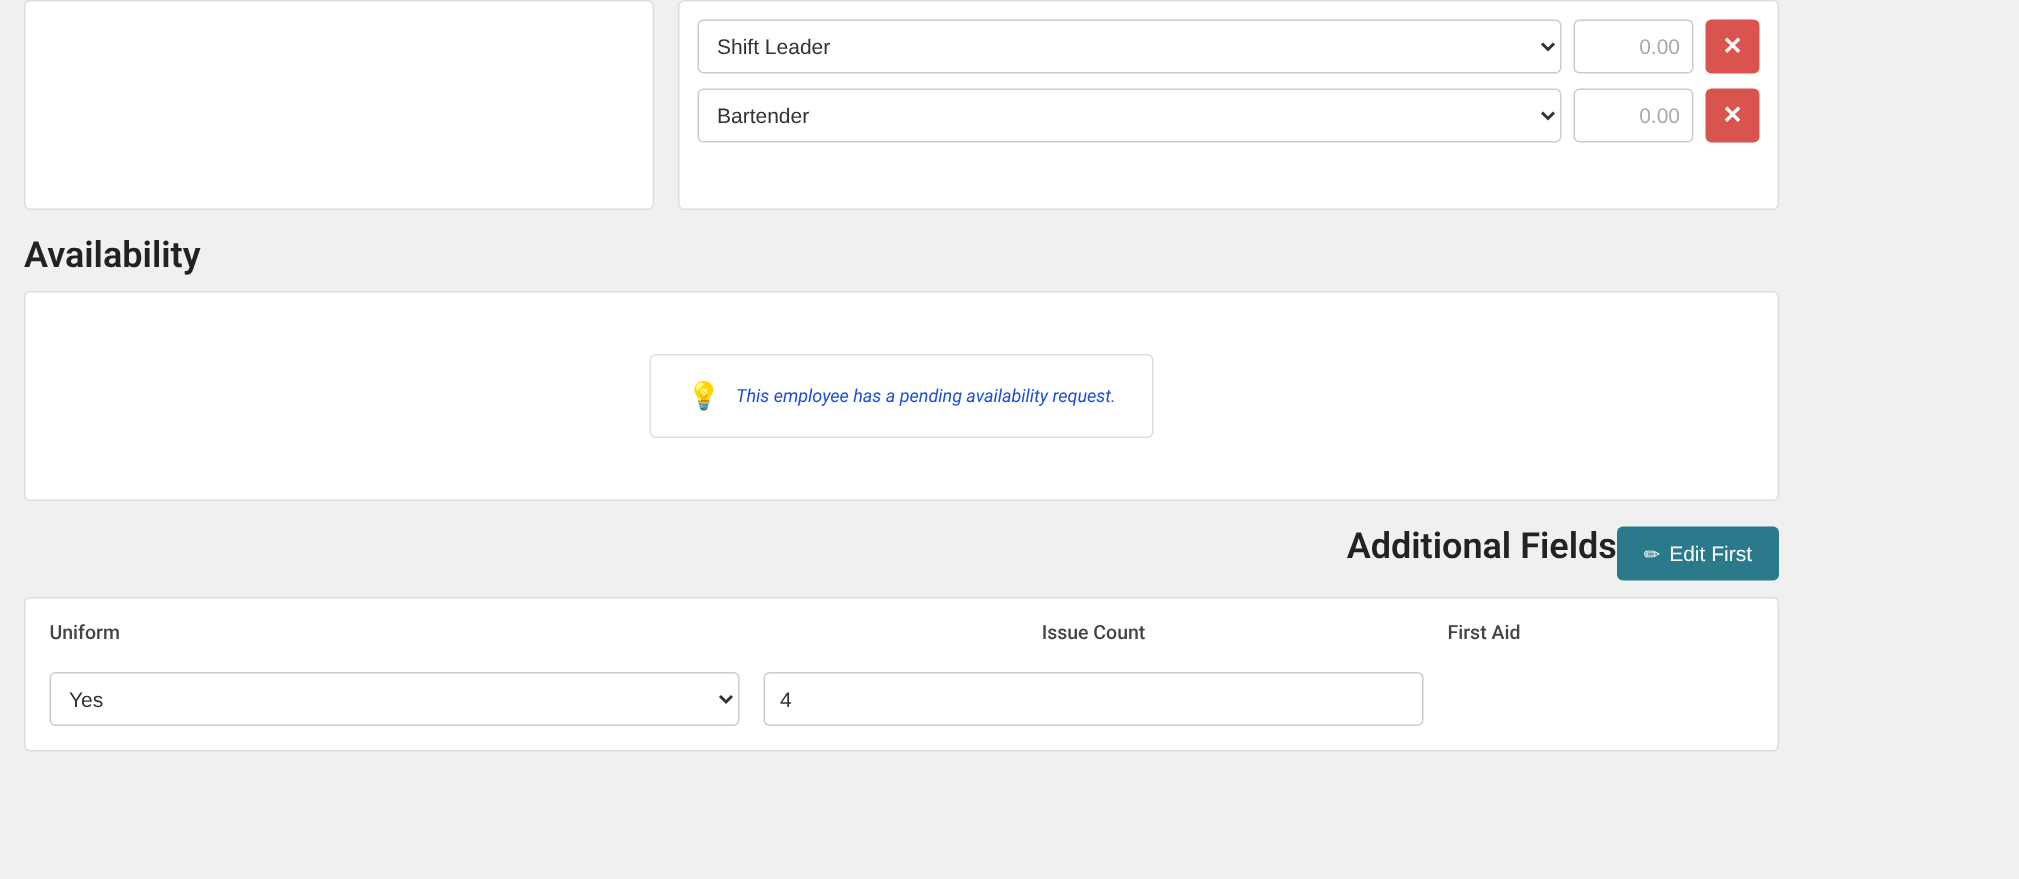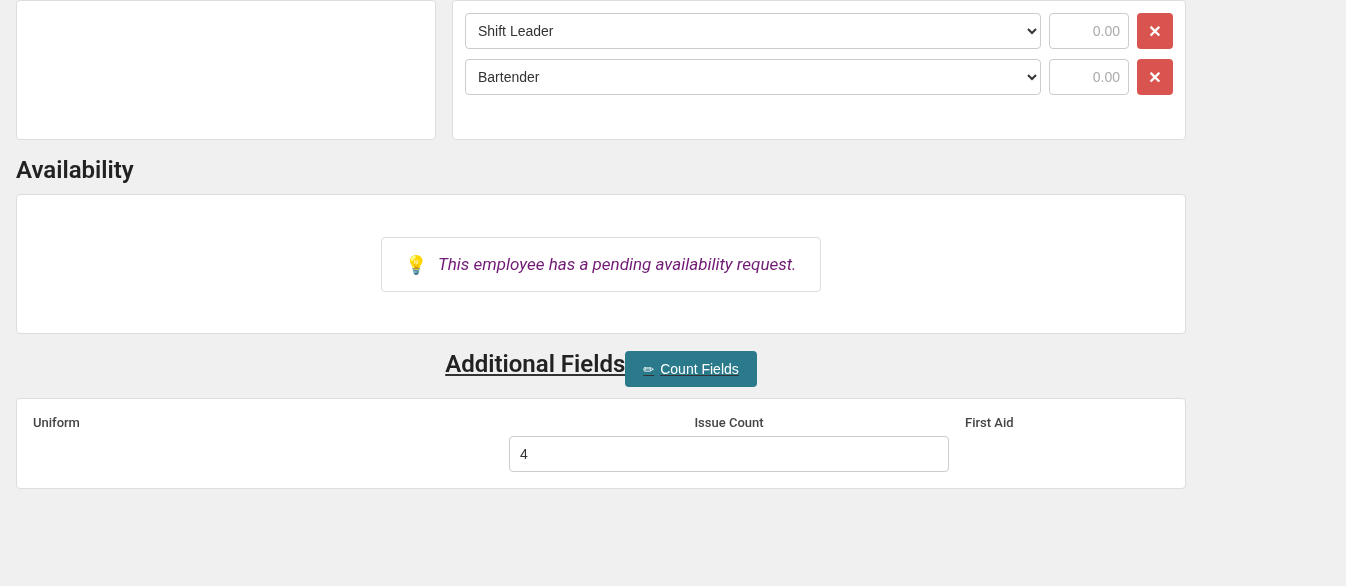--- a/index.html
+++ b/index.html
@@ -130,35 +130,34 @@
     }
 
     .bulb-icon {
       color: #5bc0de;
       font-size: 18px;
       flex-shrink: 0;
     }
 
     .pending-text {
       font-style: italic;
-      color: #701a75;
-      font-size: 17px;
+      color: #1d4ed8;
+      font-size: 12px;
     }
 
     
     .additional-fields-section {
       margin-bottom: 0;
     }
 
     .additional-fields-header {
       display: flex;
       align-items: center;
-      justify-content: center;
+      justify-content: flex-end;
       margin-bottom: 10px;
-      text-decoration: underline;
     }
 
     .edit-fields-btn {
       background-color: #2a7a8c;
       color: #fff;
       border: none;
       border-radius: 4px;
       padding: 10px 18px;
       font-size: 14px;
       cursor: pointer;
@@ -179,21 +178,21 @@
     }
 
     .fields-row {
       display: flex;
       gap: 16px;
     }
 
     .field-group {
       display: flex;
       flex-direction: column;
-      gap: 6px;
+      gap: 18px;
     }
 
     .field-group-uniform {
       flex: 0 0 460px;
     }
 
     .field-group-issue {
       flex: 0 0 440px;
       align-items: center;
     }
@@ -279,29 +278,33 @@
         <span class="pending-text">This employee has a pending availability request.</span>
       </div>
     </div>
   </div>
 
   <div class="additional-fields-section">
     <div class="additional-fields-header">
       <h2 class="section-heading">Additional Fields</h2>
       <button class="edit-fields-btn">
         <span class="edit-icon">✏</span>
-        <span>Count Fields</span>
+        <span>Edit First</span>
       </button>
     </div>
 
     <div class="fields-card">
       <div class="fields-row">
 
         <div class="field-group field-group-uniform">
           <label class="field-label">Uniform</label>
+          <select class="field-select">
+            <option selected="">Yes</option>
+            <option>No</option>
+          </select>
         </div>
 
         <div class="field-group field-group-issue">
           <label class="field-label">Issue Count</label>
           <input class="field-input" type="text" value="4" style="">
         </div>
 
         <div class="field-group field-group-firstaid">
           <label class="field-label">First Aid</label>
         </div>

